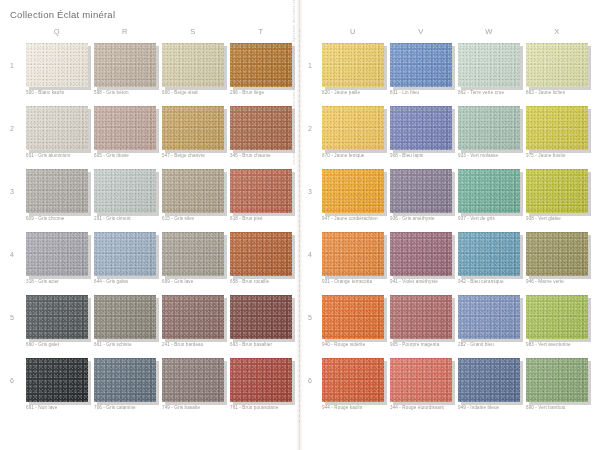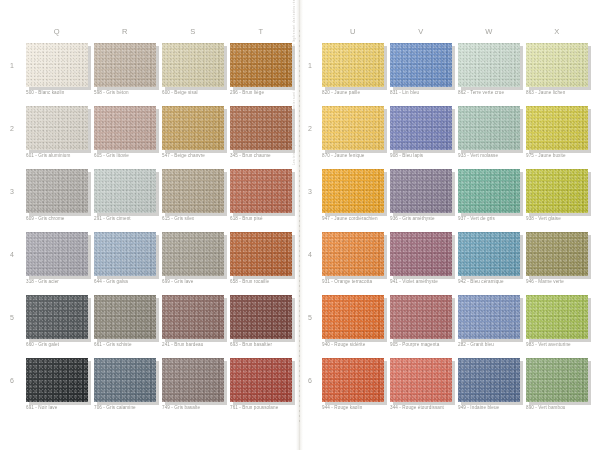--- a/index.html
+++ b/index.html
@@ -80,20 +80,21 @@
 </style>
 </head>
 <body>
 
 <div class="page">
   <div class="page-bg-left"></div>
   <div class="page-bg-right"></div>
   <div class="gutter"></div>
   <div class="gutter-perf"></div>
 
+  <div class="title">Collection Éclat minéral</div>
 
   <div class="col-letters" id="left-letters" style="left: 0px;">
       <span style="left: 37px;">Q</span>
       <span style="left: 105px;">R</span>
       <span style="left: 173px;">S</span>
       <span style="left: 241px;">T</span>
     </div>
   <div class="col-letters" id="right-letters" style="left: 0px;">
       <span style="left: 333px;">U</span>
       <span style="left: 401px;">V</span>

